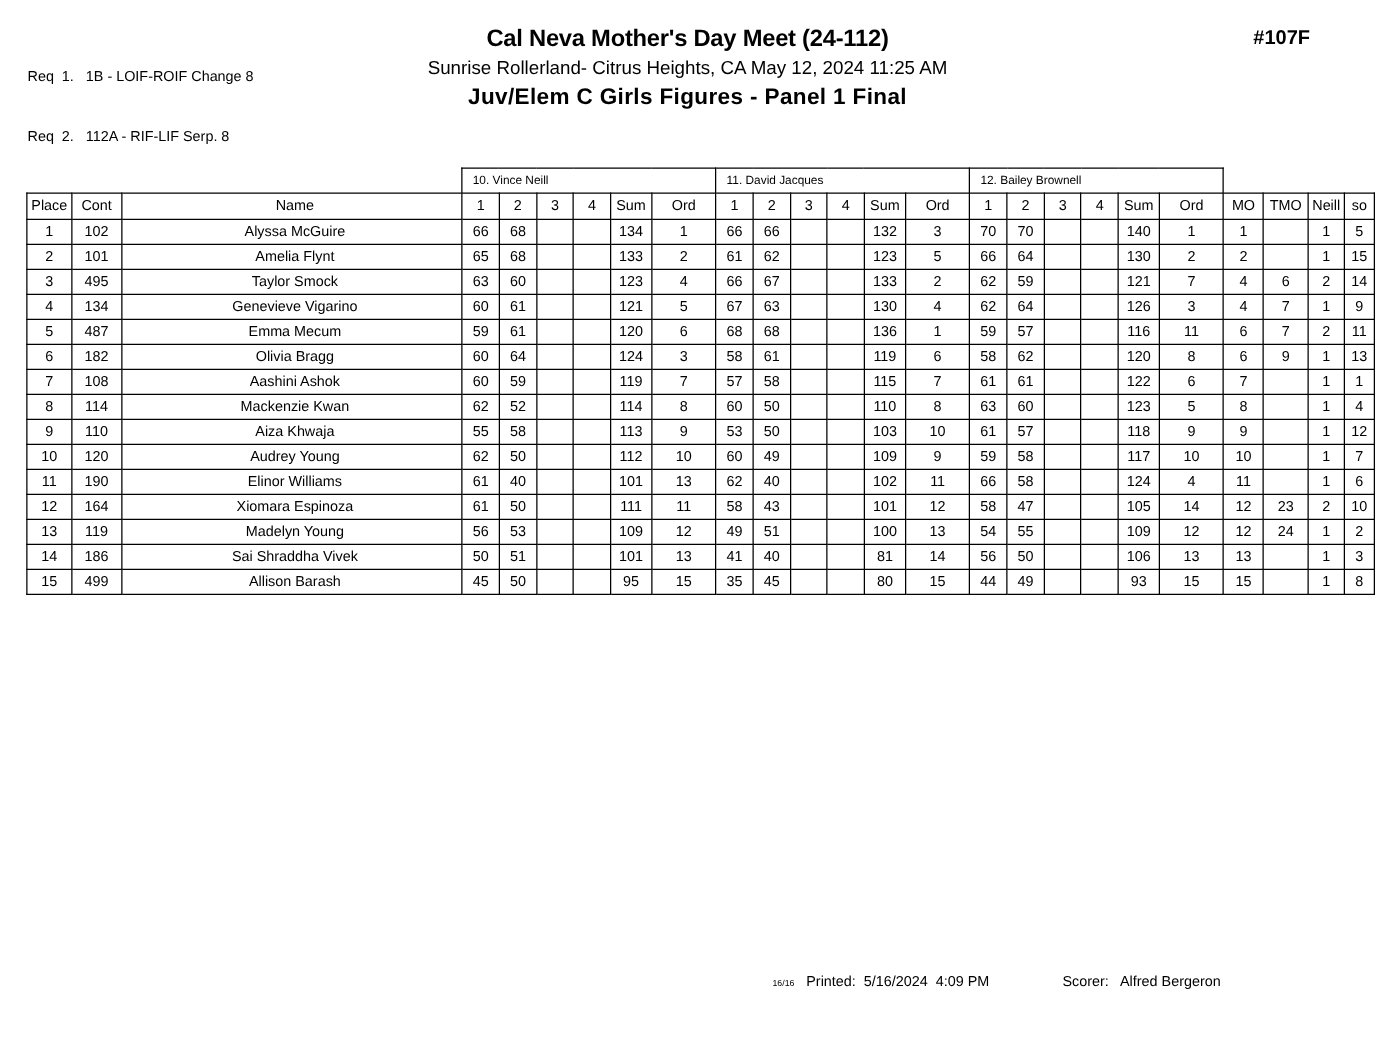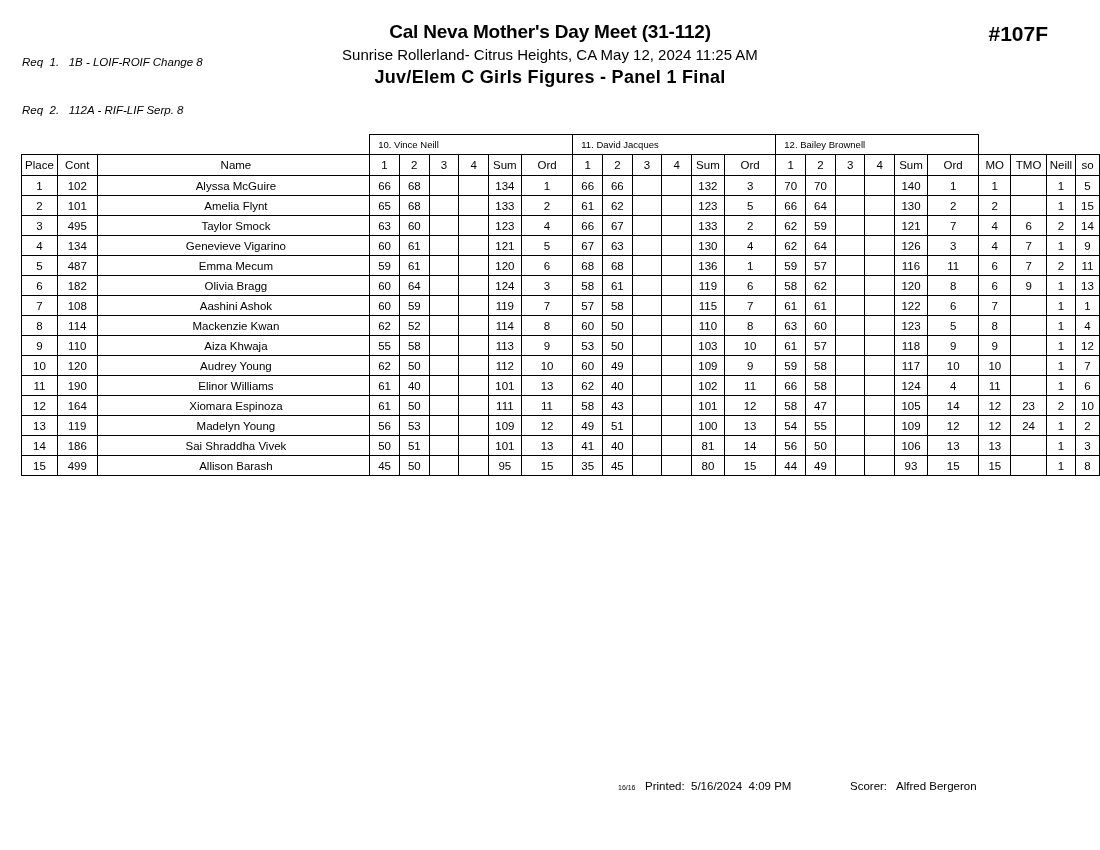--- a/index.html
+++ b/index.html
@@ -22,26 +22,26 @@
   }
   
   .reqs {
     position: absolute;
     left: 22px;
     top: 22px;
     font-size: 11.5px;
     line-height: 16px;
     white-space: pre;
   }
-  .req-line { white-space: pre; font-style: italic; }
+  .req-line { white-space: pre; }
   .doc-code {
     position: absolute;
     right: 52px;
     top: 22px;
-    font-size: 21px;
+    font-size: 16px;
     font-weight: bold;
     letter-spacing: 0px;
   }
   .title-block {
     position: absolute;
     left: 0;
     right: 0;
     top: 20px;
     text-align: center;
   }
@@ -141,21 +141,21 @@
 <div class="page">
 
   <div class="reqs">
     <div class="req-line">Req  1.   1B - LOIF-ROIF Change 8</div>
     <div class="req-line">Req  2.   112A - RIF-LIF Serp. 8</div>
   </div>
 
   <div class="doc-code">#107F</div>
 
   <div class="title-block">
-    <div class="title-1">Cal Neva Mother's Day Meet (31-112)</div>
+    <div class="title-1">Cal Neva Mother's Day Meet (24-112)</div>
     <div class="title-2">Sunrise Rollerland- Citrus Heights, CA  May 12, 2024  11:25 AM</div>
     <div class="title-3">Juv/Elem C Girls Figures - Panel 1 Final</div>
   </div>
 
   <table class="results">
     <tbody>
       <tr class="judge-band">
         <td class="noborder c-place"></td>
         <td class="noborder c-cont"></td>
         <td class="noborder c-name"></td>

